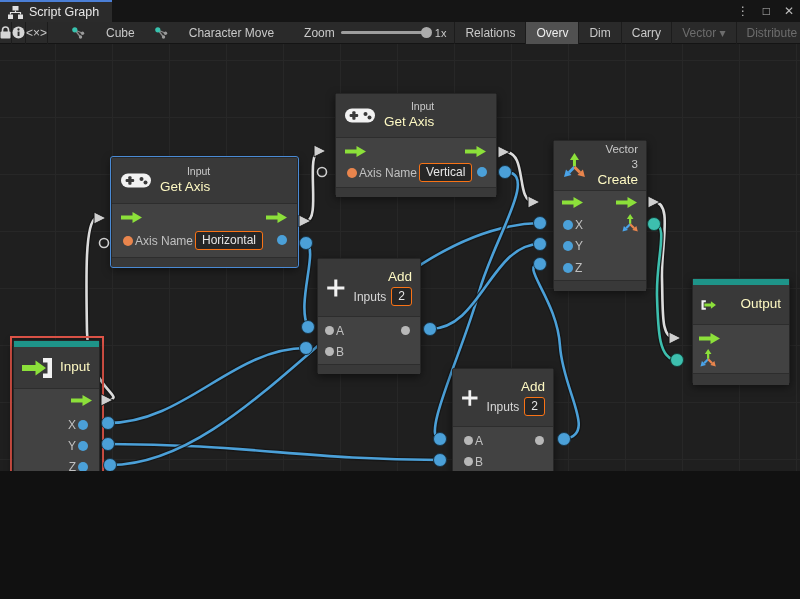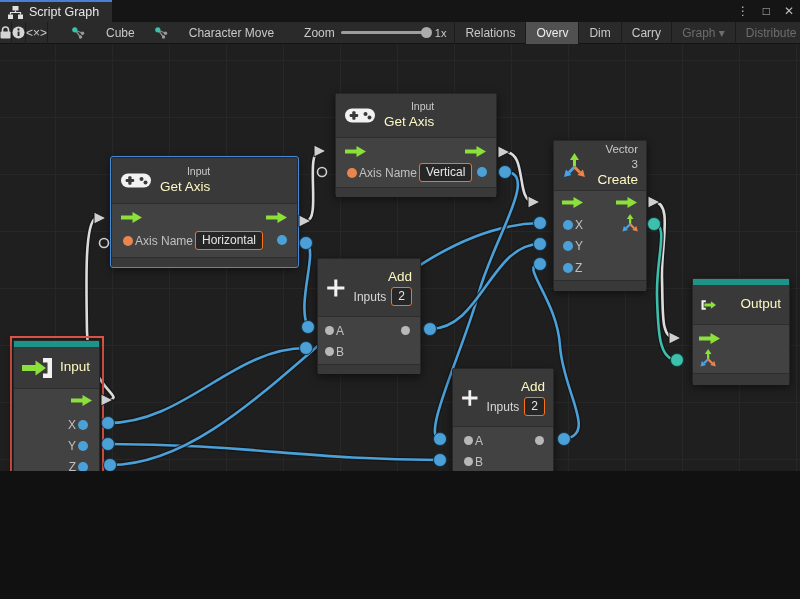--- a/index.html
+++ b/index.html
@@ -138,21 +138,21 @@
       </div>
     <div class="tb-btn active">
         <span>Overv</span>
       </div>
     <div class="tb-btn">
         <span>Dim</span>
       </div>
     <div class="tb-btn">
         <span>Carry</span>
       </div>
-    <div class="tb-btn disabled"><span>Graph</span>&nbsp;<span>▾</span></div>
+    <div class="tb-btn disabled"><span>Vector</span>&nbsp;<span>▾</span></div>
     <div class="tb-btn disabled"><span>Distribute</span>&nbsp;<span>▾</span></div>
     <div class="tb-btn tb-plain">
         <span>Overv</span>
       </div>
   </div>
 
   <div class="canvas"></div>
 
   <svg id="wires" class="layer">
     <path class="wire-sh" d="M 108,400 C 128,397 88,390 87,332 C 86,276 85,222 96,218"></path>

